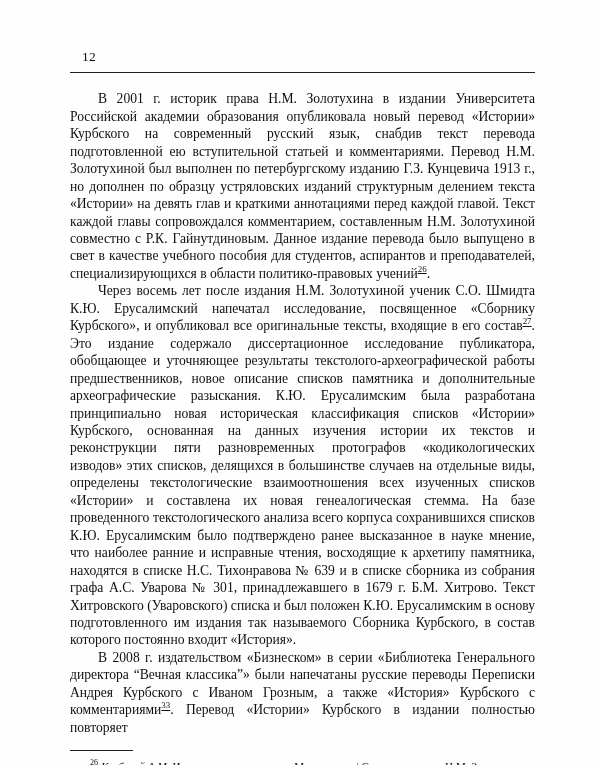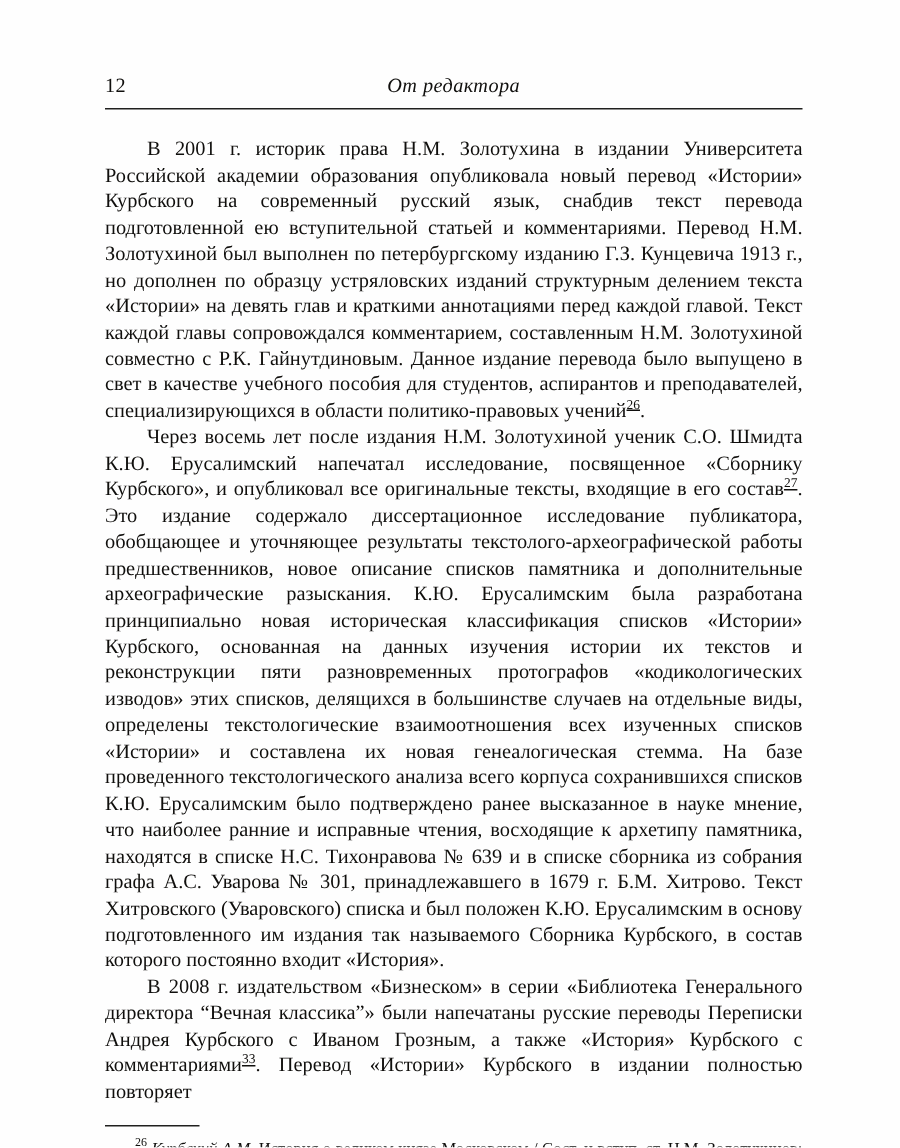--- a/index.html
+++ b/index.html
@@ -24,21 +24,21 @@
     width: 465px;
   }
 
   
   .header {
     position: relative;
     height: 22px;
   }
   .folio {
     position: absolute;
-    left: 0;
+    left: 12px;
     top: 0;
     font-size: 13.5px;
     line-height: 18px;
     letter-spacing: 0.2px;
   }
   .running-title {
     text-align: center;
     font-style: italic;
     font-size: 13.5px;
     line-height: 18px;
@@ -95,21 +95,20 @@
   }
 </style>
 </head>
 <body>
 
 <div class="page">
   <div class="content">
 
     <div class="header">
       <span class="folio">12</span>
-      <div class="running-title">От редактора</div>
     </div>
     <div class="header-rule"></div>
 
     <div class="body-text">
       <p><span>В 2001 г. историк права Н.М. Золотухина в издании Университета Российской академии образования опубликовала новый перевод «Истории» Курбского на современный русский язык, снабдив текст перевода подготовленной ею вступительной статьей и комментариями. Перевод Н.М. Золотухиной был выполнен по петербургскому изданию Г.З. Кунцевича 1913 г., но дополнен по образцу устряловских изданий структурным делением текста «Истории» на девять глав и краткими аннотациями перед каждой главой. Текст каждой главы сопровождался комментарием, составленным Н.М. Золотухиной совместно с Р.К. Гайнутдиновым. Данное издание перевода было выпущено в свет в качестве учебного пособия для студентов, аспирантов и преподавателей, специализирующихся в области политико-правовых учений</span><sup>26</sup><span>.</span></p>
 
       <p><span>Через восемь лет после издания Н.М. Золотухиной ученик С.О. Шмидта К.Ю. Ерусалимский напечатал исследование, посвященное «Сборнику Курбского», и опубликовал все оригинальные тексты, входящие в его состав</span><sup>27</sup><span>. Это издание содержало диссертационное исследование публикатора, обобщающее и уточняющее результаты текстолого-археографической работы предшественников, новое описание списков памятника и дополнительные археографические разыскания. К.Ю. Ерусалимским была разработана принципиально новая историческая классификация списков «Истории» Курбского, основанная на данных изучения истории их текстов и реконструкции пяти разновременных протографов «кодикологических изводов» этих списков, делящихся в большинстве случаев на отдельные виды, определены текстологические взаимоотношения всех изученных списков «Истории» и составлена их новая генеалогическая стемма. На базе проведенного текстологического анализа всего корпуса сохранившихся списков К.Ю. Ерусалимским было подтверждено ранее высказанное в науке мнение, что наиболее ранние и исправные чтения, восходящие к архетипу памятника, находятся в списке Н.С. Тихонравова № 639 и в списке сборника из собрания графа А.С. Уварова № 301, принадлежавшего в 1679 г. Б.М. Хитрово. Текст Хитровского (Уваровского) списка и был положен К.Ю. Ерусалимским в основу подготовленного им издания так называемого Сборника Курбского, в состав которого постоянно входит «История».</span></p>
 
       <p><span>В 2008 г. издательством «Бизнеском» в серии «Библиотека Генерального директора “Вечная классика”» были напечатаны русские переводы Переписки Андрея Курбского с Иваном Грозным, а также «История» Курбского с комментариями</span><sup>33</sup><span>. Перевод «Истории» Курбского в издании полностью повторяет</span></p>
     </div>

